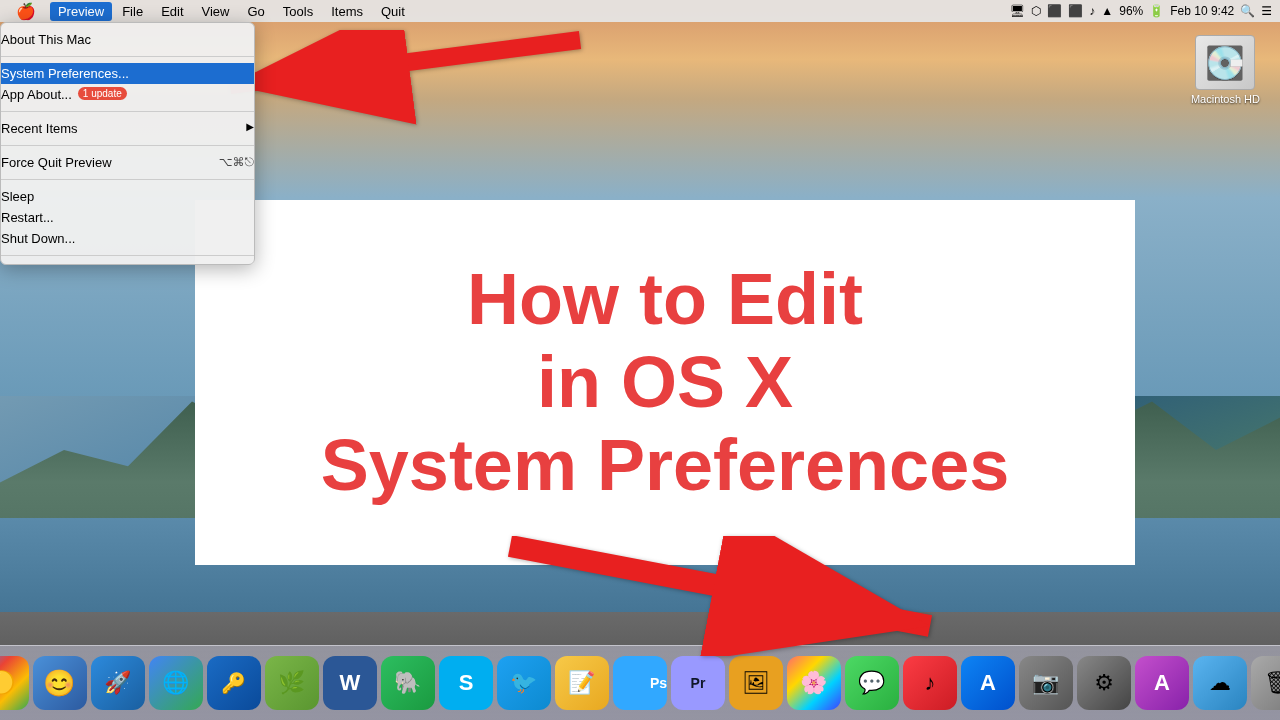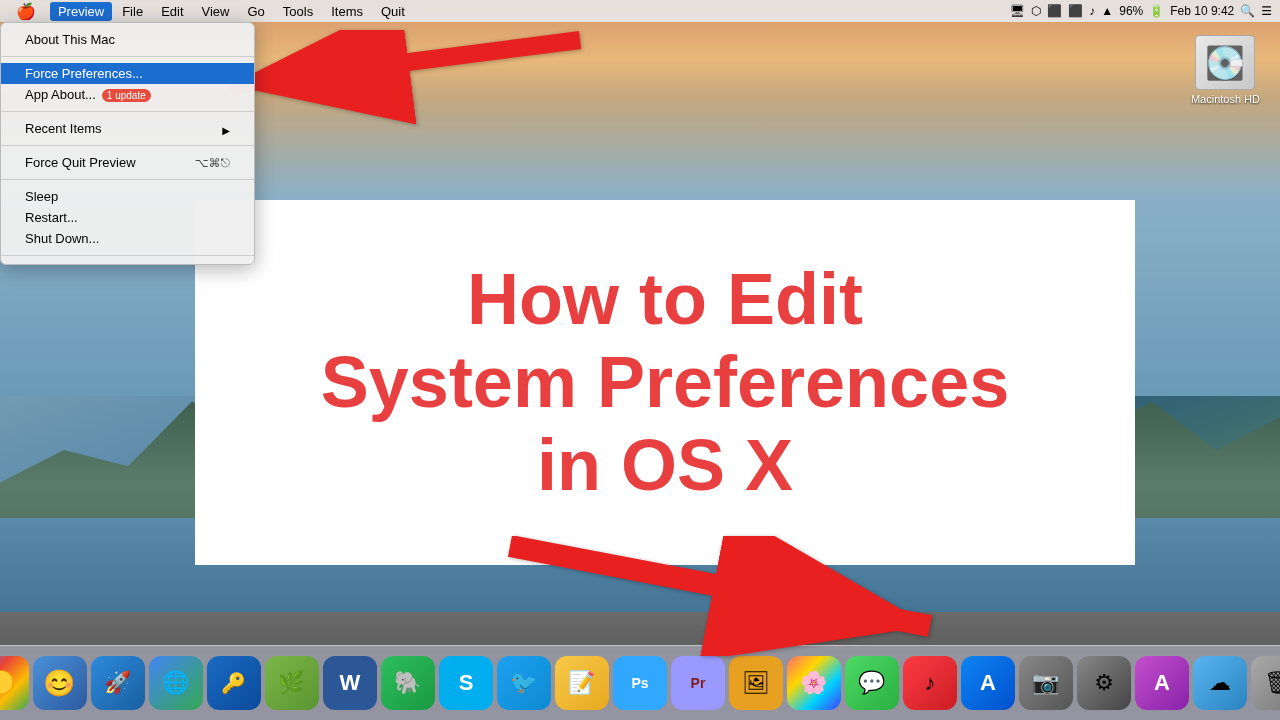--- a/index.html
+++ b/index.html
@@ -104,22 +104,22 @@
     .menu-section {
       padding: 2px 0;
     }
     .menu-divider {
       height: 1px;
       background: #ccc;
       margin: 4px 0;
     }
     .menu-row {
       display: flex;
-      align-items: flex-end;
-      padding: 3px 24px;
+      align-items: flex-start;
+      padding: 3px 0;
       cursor: pointer;
       position: relative;
       white-space: nowrap;
     }
     .menu-row.highlighted {
       background: #1c6dd0;
       color: white;
     }
     .menu-row .shortcut {
       margin-left: auto;
@@ -296,21 +296,21 @@
 
   <div id="apple-menu">
     <div class="menu-section">
       <div class="menu-row">
         <span>About This Mac</span>
       </div>
     </div>
     <div class="menu-divider"></div>
     <div class="menu-section">
       <div class="menu-row highlighted">
-        <span>Force Preferences...</span>
+        <span>System Preferences...</span>
       </div>
       <div class="menu-row">
         <span>App About...</span>
         <span class="badge">1 update</span>
       </div>
     </div>
     <div class="menu-divider"></div>
     <div class="menu-section">
       <div class="menu-row">
         <span>Recent Items</span>
@@ -354,22 +354,22 @@
   <div id="hd-icon">
     <div class="hd-icon-img">
       <span style="font-size:32px;">💽</span>
     </div>
     <span class="hd-label">Macintosh HD</span>
   </div>
 
   <div id="tutorial-box">
     <div class="tutorial-text">
       <div>How to Edit</div>
+      <div>in OS X</div>
       <div>System Preferences</div>
-      <div>in OS X</div>
     </div>
   </div>
 
   <div id="red-arrow-bottom">
     <svg width="500" height="120" class="arrow-svg" viewBox="0 0 500 120">
       <defs>
         <marker id="arrowhead2" markerWidth="10" markerHeight="7" refX="10" refY="3.5" orient="auto">
           <polygon points="0 0, 10 3.5, 0 7" fill="#e82020"></polygon>
         </marker>
       </defs>
@@ -404,25 +404,25 @@
     </div>
     <div class="dock-item dock-item-skype" title="Skype" style="background:#00aef0;">
       <span style="font-size:22px;color:white;font-weight:bold;">S</span>
     </div>
     <div class="dock-item dock-item-twitter" title="Twitter">
       <span style="font-size:22px;">🐦</span>
     </div>
     <div class="dock-item dock-item-stickies" title="Stickies">
       <span style="font-size:22px;">📝</span>
     </div>
-    <div class="dock-item dock-item-ps" title="Photoshop" style="background:#31a8ff;">
+    <div class="dock-item dock-item-ps" title="Photoshop" style="background:#31a8ff;justify-content:flex-end;">
       <span style="font-size:14px;color:white;font-weight:bold;">Ps</span>
     </div>
     <div class="dock-item dock-item-pr" title="Premiere Pro" style="background:#9999ff;">
-      <span style="font-size:14px;color:#7f1d1d;font-weight:bold;text-align:center;">Pr</span>
+      <span style="font-size:14px;color:#0f172a;font-weight:bold;text-align:center;">Pr</span>
     </div>
     <div class="dock-item dock-item-master" title="Master" style="background:#e8a020;">
       <span style="font-size:22px;">🖼</span>
     </div>
     <div class="dock-item" title="Photos" style="background:linear-gradient(135deg,#ff6b6b,#ffd700,#00d2ff,#4040ff);">
       <span style="font-size:22px;">🌸</span>
     </div>
     <div class="dock-item dock-item-messages" title="Messages">
       <span style="font-size:22px;">💬</span>
     </div>

